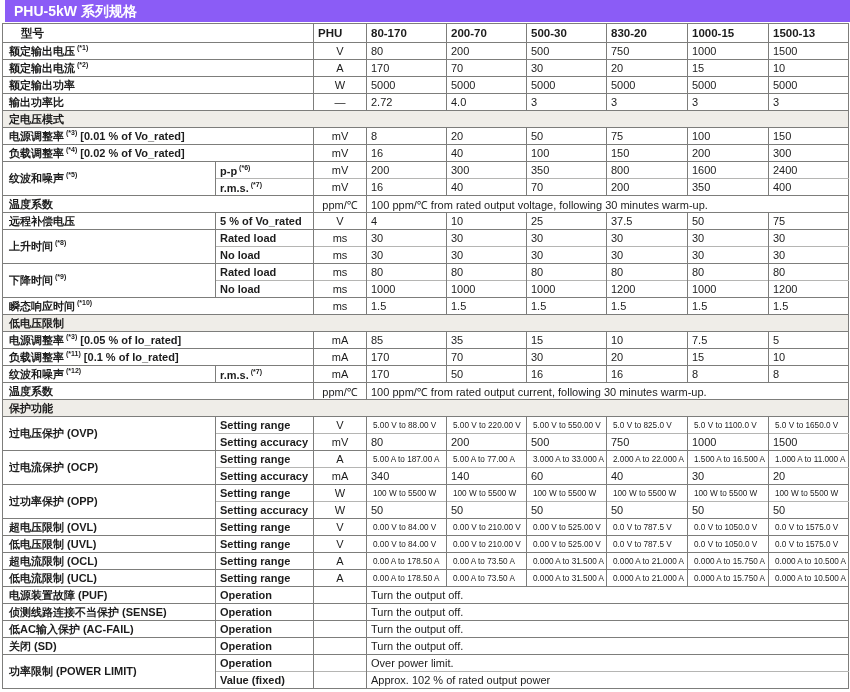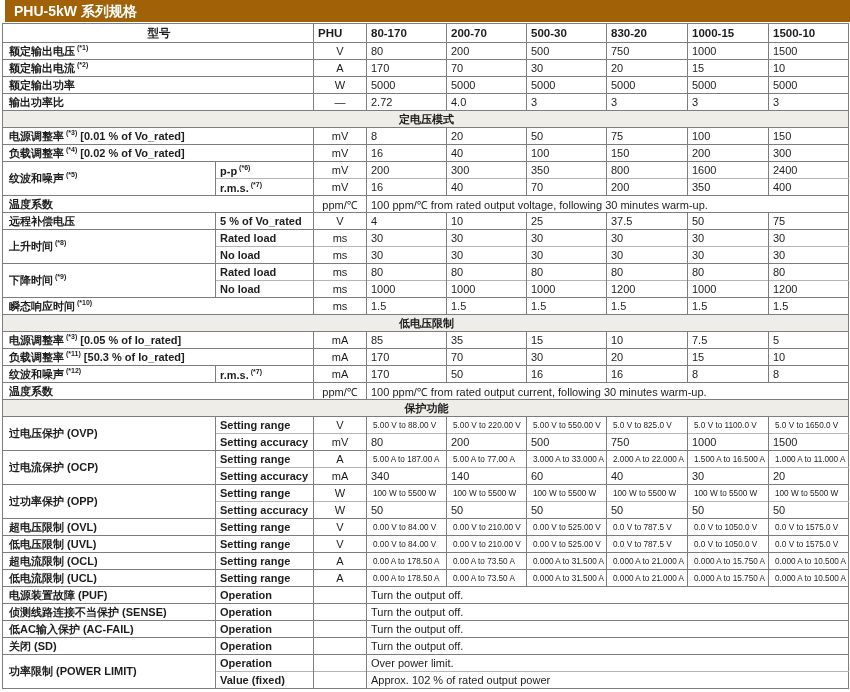--- a/index.html
+++ b/index.html
@@ -2,42 +2,42 @@
 <html><head>
 <meta charset="utf-8">
 <style>
   * { box-sizing: border-box; }
   html,body { margin:0; padding:0; }
   body {
     width: 850px; height: 692px; background: #ffffff;
     font-family: "Liberation Sans", sans-serif; color: #1c1c1c;
   }
   .banner {
-    height: 22px; background: #a16207; color: #fff;
+    height: 22px; background: #8b5cf6; color: #fff;
     font-weight: bold; font-size: 14px; line-height: 22px;
     padding-left: 9px; margin-left: 5px;
   }
   table {
     border-collapse: collapse; table-layout: fixed;
     width: 846px; margin-left: 2px; margin-top: 1px;
     border: 1px solid #7d7d7b;
   }
   td {
     border-left: 1px solid #7d7d7b; border-top: 1px solid #7d7d7b;
     font-size: 11px; padding: 0 4px; height: 17px;
     overflow: hidden; white-space: nowrap; vertical-align: middle;
   }
   tr.hdr td { height: 19px; font-weight: bold; text-align: left; font-size: 11.5px; }
-  tr.hdr td.lbl { text-align: center; padding-left: 6px; }
+  tr.hdr td.lbl { text-align: left; padding-left: 18px; }
   td.lbl  { font-weight: bold; padding-left: 6px; }
   td.sub  { font-weight: bold; }
   td.unit { text-align: center; }
   td.val  { text-align: left; }
   td.small{ font-size: 8.2px; padding: 0 6px; }
-  tr.section td { background: #EFEDE8; font-weight: bold; padding-left: 6px; text-align: center; }
+  tr.section td { background: #EFEDE8; font-weight: bold; padding-left: 6px; }
   tr.light td { border-top-color: #b5b5b3; }
   sup { font-size: 7px; vertical-align: super; margin-left: 2px; font-weight: bold; }
 </style>
 </head>
 <body>
 
 <div class="banner">
   <span>PHU-5kW 系列规格</span>
 </div>
 
@@ -55,21 +55,21 @@
   </colgroup>
   <tbody>
     <tr class="hdr">
       <td class="lbl" colspan="2">型号</td>
       <td>PHU</td>
       <td>80-170</td>
       <td>200-70</td>
       <td>500-30</td>
       <td>830-20</td>
       <td>1000-15</td>
-      <td>1500-10</td>
+      <td>1500-13</td>
     </tr>
   <tr>
         <td class="lbl" rowspan="1" colspan="2"><span>额定输出电压</span><sup>(*1)</sup></td>
         <td class="unit">V</td>
         <td class="val">80</td>
         <td class="val">200</td>
         <td class="val">500</td>
         <td class="val">750</td>
         <td class="val">1000</td>
         <td class="val">1500</td>
@@ -223,21 +223,21 @@
         <td class="lbl" rowspan="1" colspan="2"><span>电源调整率</span><sup>(*3)</sup><span> [0.05 % of Io_rated]</span></td>
         <td class="unit">mA</td>
         <td class="val">85</td>
         <td class="val">35</td>
         <td class="val">15</td>
         <td class="val">10</td>
         <td class="val">7.5</td>
         <td class="val">5</td>
       </tr>
       <tr>
-        <td class="lbl" rowspan="1" colspan="2"><span>负载调整率</span><sup>(*11)</sup><span> [50.3 % of Io_rated]</span></td>
+        <td class="lbl" rowspan="1" colspan="2"><span>负载调整率</span><sup>(*11)</sup><span> [0.1 % of Io_rated]</span></td>
         <td class="unit">mA</td>
         <td class="val">170</td>
         <td class="val">70</td>
         <td class="val">30</td>
         <td class="val">20</td>
         <td class="val">15</td>
         <td class="val">10</td>
       </tr>
       <tr>
         <td class="lbl" rowspan="1"><span>纹波和噪声</span><sup>(*12)</sup></td>

